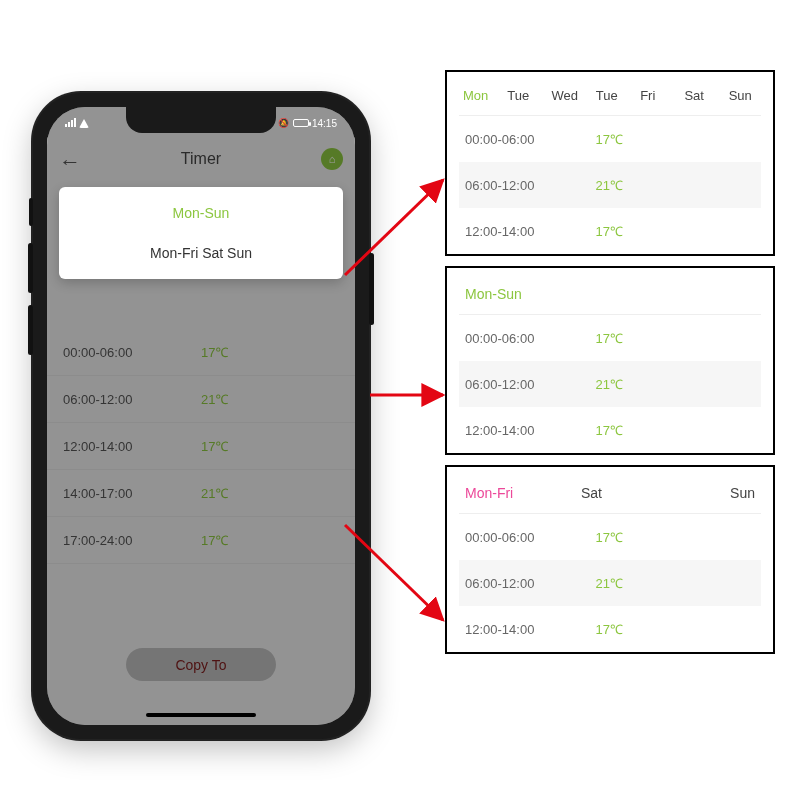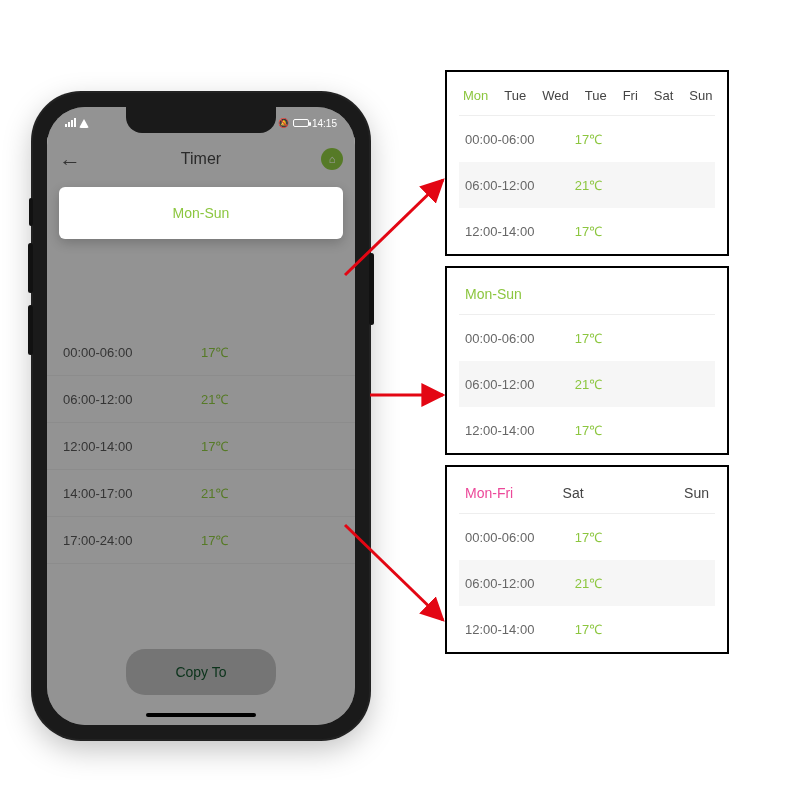--- a/index.html
+++ b/index.html
@@ -106,40 +106,40 @@
   .sched-row{
     display:flex; align-items:center;
     padding:14px 16px;
     font-size:13px;
     border-bottom:1px solid #e2e2e2;
   }
   .sched-row .time{ color:#555; width:50%; }
   .sched-row .temp{ color:#8cc63f; }
 
   .copy-btn{
-    position:absolute; bottom:30px; left:50%; transform:translateX(-50%);
-    width:150px; height:46px; border-radius:19px;
-    background:#bdbdbd; color:#14532d;
+    position:absolute; bottom:44px; left:50%; transform:translateX(-50%);
+    width:150px; height:33px; border-radius:19px;
+    background:#bdbdbd; color:#7f1d1d;
     display:flex; align-items:center; justify-content:center;
     font-size:14px;
     z-index:2;
   }
   .home-indicator{
     position:absolute; bottom:8px; left:50%; transform:translateX(-50%);
     width:110px;height:4px;border-radius:2px;background:#000;
     z-index:15;
   }
 
   
   .panels{
     position:absolute; left:445px; top:70px;
     display:flex; flex-direction:column; gap:10px;
   }
   .panel{
-    width:284px; border:2px solid #000; background:#fff;
+    width:330px; border:2px solid #000; background:#fff;
     padding:10px 12px 0 12px;
     font-size:13px;
   }
   .panel-header{
     display:flex; gap:16px;
     border-bottom:1px solid #eee;
     padding:6px 4px 12px 4px;
     font-size:13px;
     color:#444;
   }
@@ -229,20 +229,21 @@
         </div>
       </div>
     </div>
 
     <div class="copy-btn">Copy To</div>
 
     <div class="dim-overlay"></div>
 
     <div class="popup">
       <div class="popup-row selected">Mon-Sun</div>
+      <div class="popup-row">Mon-Fri Sat Sun</div>
     </div>
 
     <div class="home-indicator"></div>
   </div>
 </div>
 
 <div class="panels">
 
   <div class="panel">
     <div class="panel-header">

